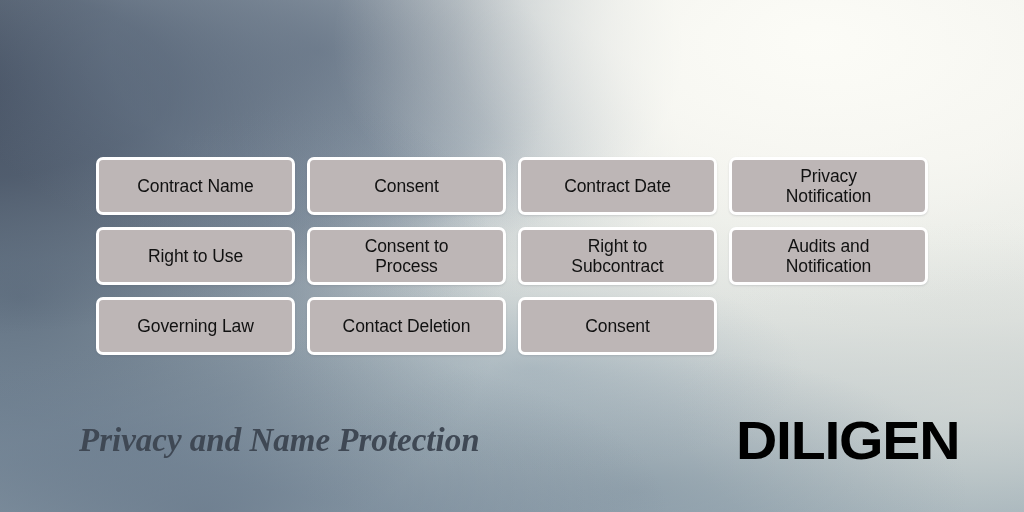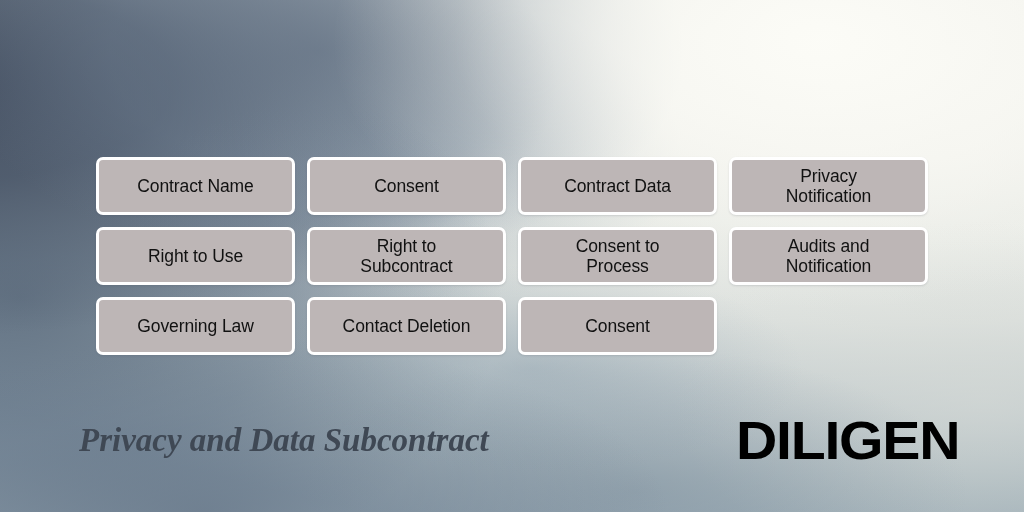--- a/index.html
+++ b/index.html
@@ -147,50 +147,50 @@
   <div class="bg-layer bg-wisp"></div>
 
   <div id="tile-grid">
     <div class="tile">
       <span class="tile-label">Contract Name</span>
     </div>
     <div class="tile">
       <span class="tile-label">Consent</span>
     </div>
     <div class="tile">
-      <span class="tile-label">Contract Data</span>
+      <span class="tile-label">Contract Date</span>
     </div>
     <div class="tile">
       <span class="tile-label">Privacy
 Notification</span>
     </div>
 
     <div class="tile">
       <span class="tile-label">Right to Use</span>
     </div>
     <div class="tile">
+      <span class="tile-label">Consent to
+Process</span>
+    </div>
+    <div class="tile">
       <span class="tile-label">Right to
 Subcontract</span>
-    </div>
-    <div class="tile">
-      <span class="tile-label">Consent to
-Process</span>
     </div>
 
     <div class="tile">
       <span class="tile-label">Audits and
 Notification</span>
     </div>
     <div class="tile">
       <span class="tile-label">Governing Law</span>
     </div>
     <div class="tile">
       <span class="tile-label">Contact Deletion</span>
     </div>
     <div class="tile">
       <span class="tile-label">Consent</span>
     </div>
   </div>
 
-  <div id="slide-title">Privacy and Data Subcontract</div>
+  <div id="slide-title">Privacy and Name Protection</div>
   <div id="brand-logo">DILIGEN</div>
 
 </div>
 
 </body></html>

